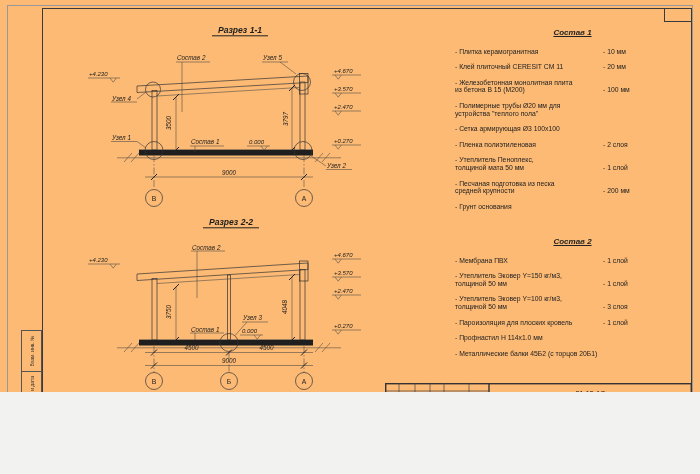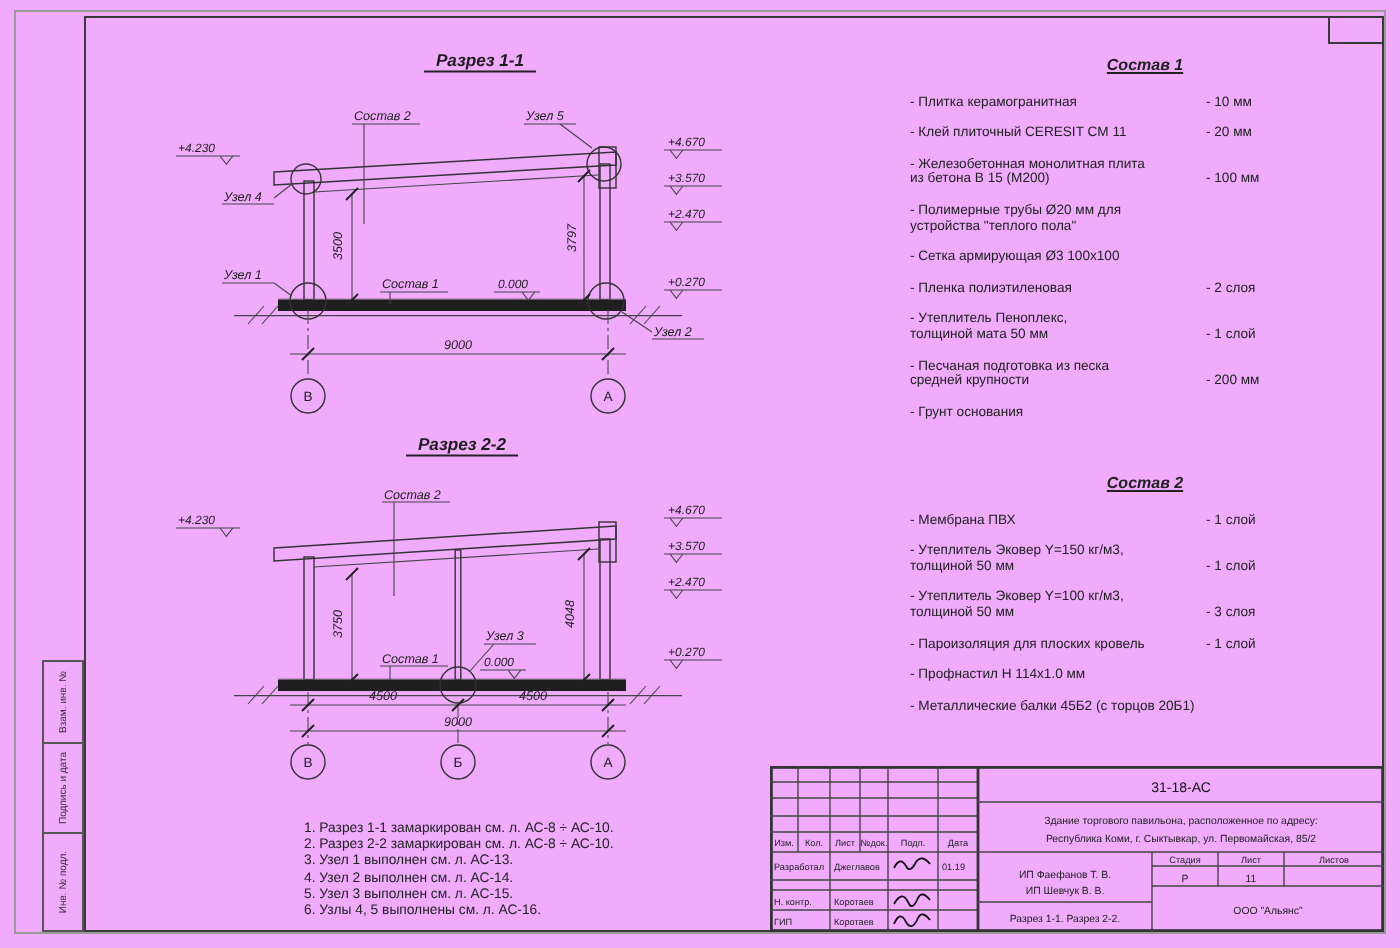--- a/index.html
+++ b/index.html
@@ -1,16 +1,16 @@
 <!DOCTYPE html>
 <html><head>
 <meta charset="utf-8">
 <style>
   html,body{margin:0;padding:0;background:#f2f2f0;}
-  .sheet{position:relative;width:700px;height:474px;background:#f0abfc;overflow:hidden;
+  .sheet{position:relative;width:700px;height:392px;background:#fdba74;overflow:hidden;
          font-family:"Liberation Sans",sans-serif;color:#222;}
   .abs{position:absolute;}
   .outer-border{left:7px;top:5px;width:686px;height:462px;border:1px solid #999;box-sizing:border-box;}
   .inner-frame{left:42px;top:8px;width:650px;height:458px;border:1.6px solid #3a3a3a;box-sizing:border-box;}
   .corner-box{left:664px;top:8px;width:28px;height:14px;border:1px solid #3a3a3a;box-sizing:border-box;}
   .vstamp{position:absolute;left:21px;width:21px;border:1px solid #555;box-sizing:border-box;}
   .vstamp span{position:absolute;left:50%;top:50%;transform:translate(-50%,-50%) rotate(-90deg);
                white-space:nowrap;font-size:5px;color:#333;}
   
   .sostav-panel{position:absolute;width:235px;font-size:6.8px;line-height:7.6px;}

